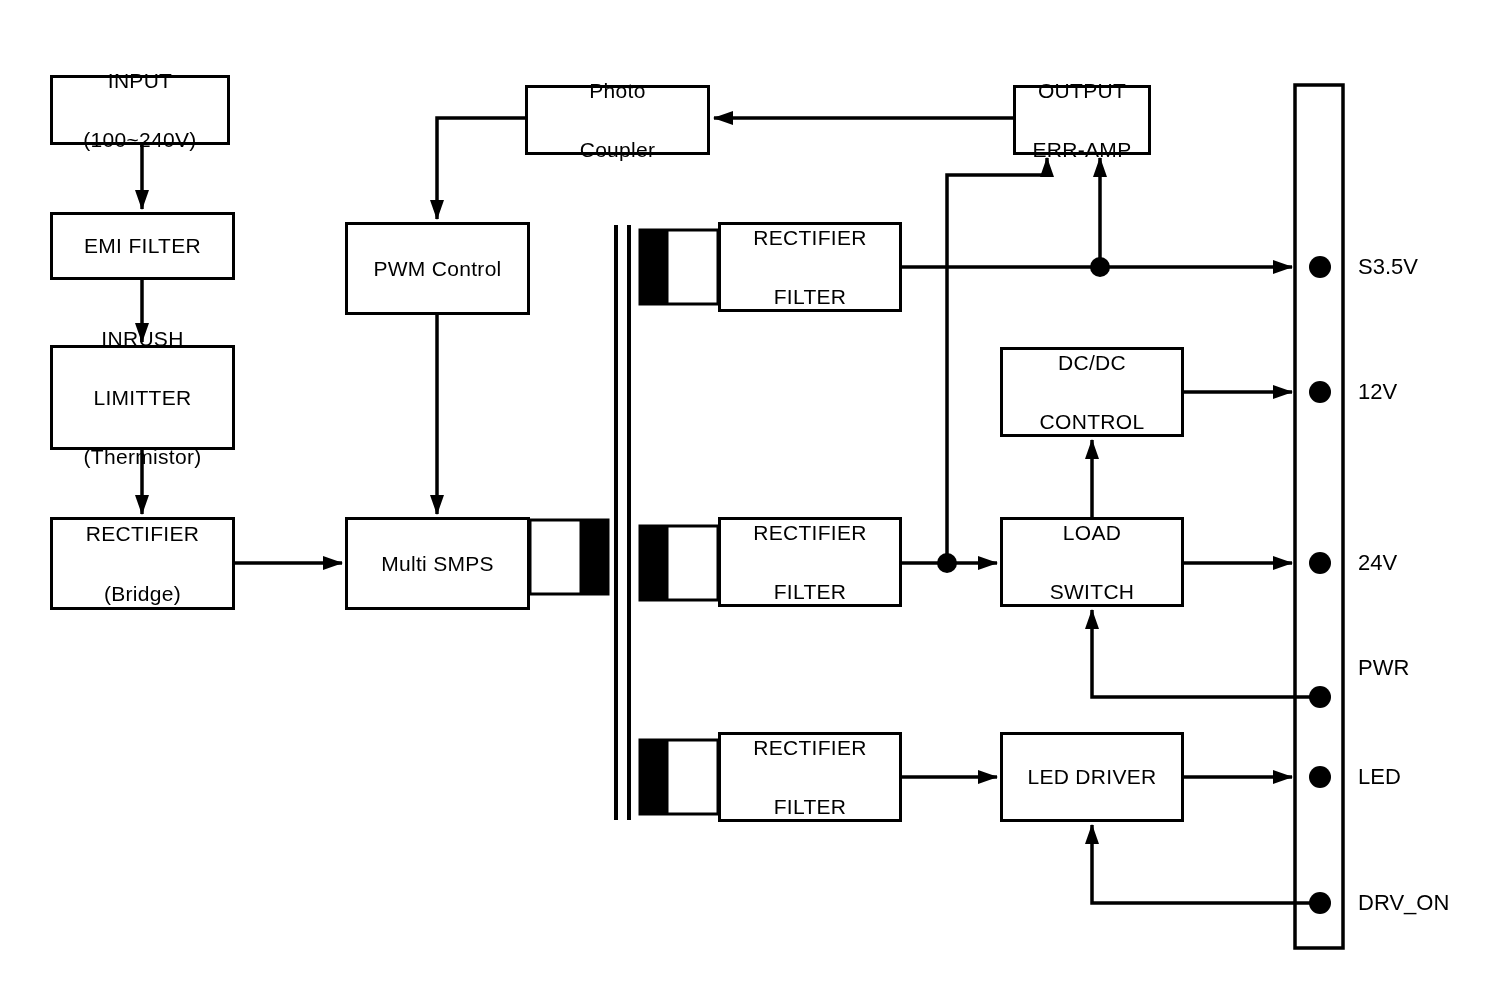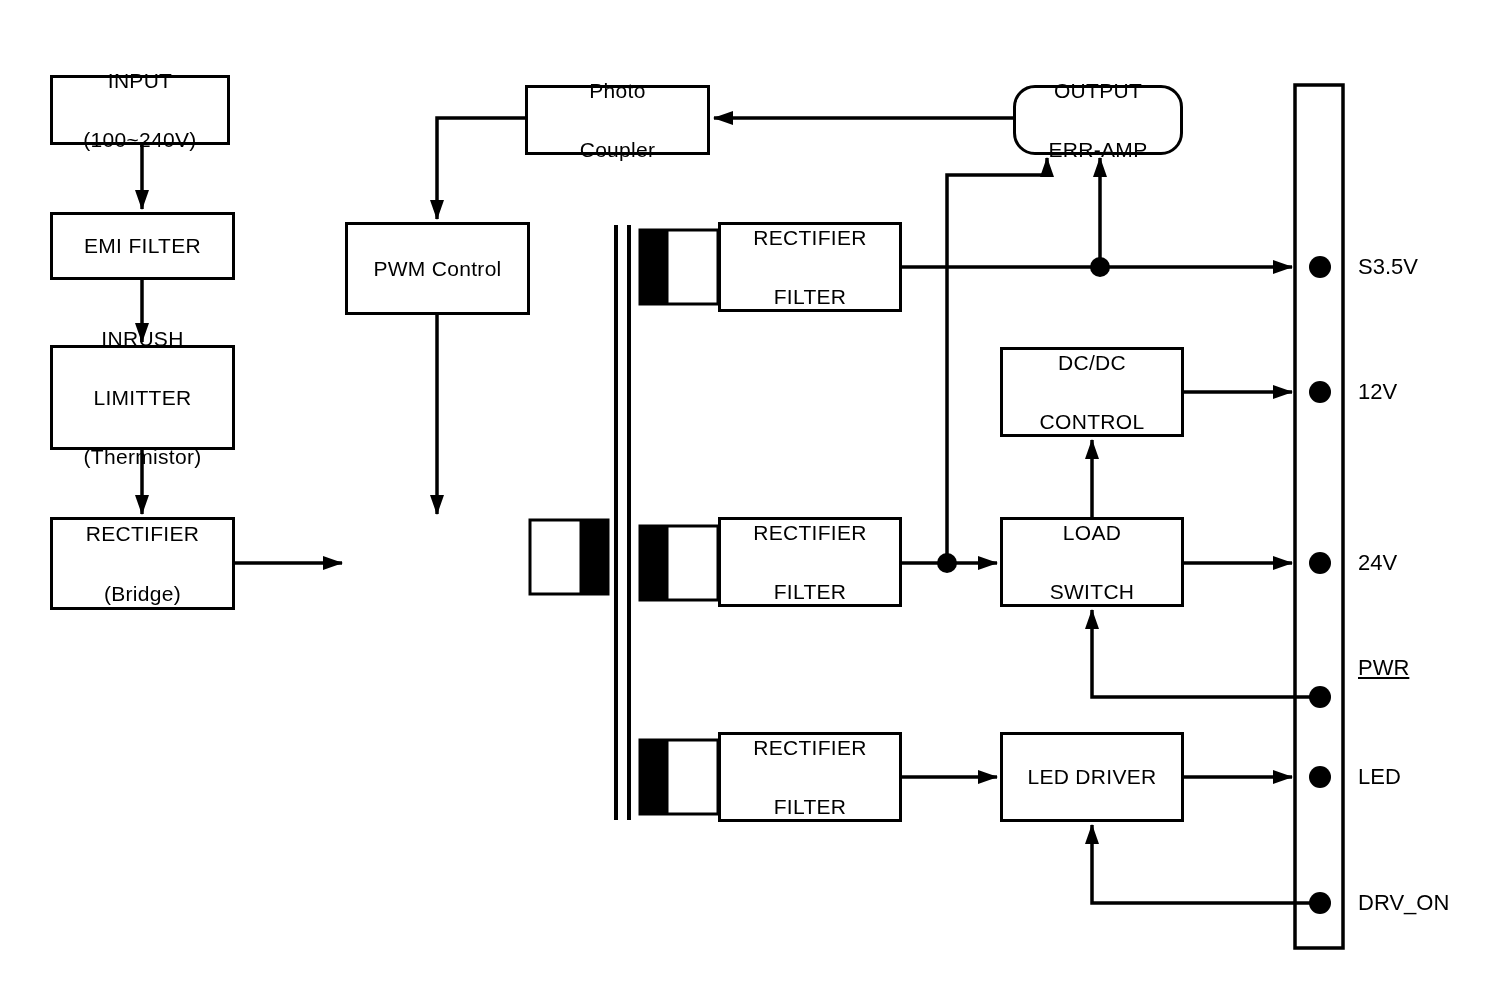--- a/index.html
+++ b/index.html
@@ -129,27 +129,30 @@
 
   <div class="box" style="left:50px; top:517px; width:185px; height:93px;">
     <span>RECTIFIER</span>
     <span>(Bridge)</span>
   </div>
 
   <div class="box" style="left:345px; top:222px; width:185px; height:93px;text-align:right;">
     <span>PWM Control</span>
   </div>
 
+  <div class="box" style="left:345px; top:517px; width:185px; height:93px;">
+    <span>Multi SMPS</span>
+  </div>
 
   <div class="box" style="left:525px; top:85px; width:185px; height:70px;">
     <span>Photo</span>
     <span>Coupler</span>
   </div>
 
-  <div class="box" style="left:1013px; top:85px; width:170px; height:70px;border-radius:22px;">
+  <div class="box" style="left:1013px; top:85px; width:138px; height:70px;">
     <span>OUTPUT</span>
     <span>ERR-AMP</span>
   </div>
 
   <div class="box" style="left:718px; top:222px; width:184px; height:90px;">
     <span>RECTIFIER</span>
     <span>FILTER</span>
   </div>
 
   <div class="box" style="left:718px; top:517px; width:184px; height:90px;">
@@ -172,17 +175,17 @@
     <span>SWITCH</span>
   </div>
 
   <div class="box" style="left:1000px; top:732px; width:184px; height:90px;">
     <span>LED DRIVER</span>
   </div>
 
   <div class="port-label" style="left:1358px; top:253px;">S3.5V</div>
   <div class="port-label" style="left:1358px; top:378px;">12V</div>
   <div class="port-label" style="left:1358px; top:549px;">24V</div>
-  <div class="port-label" style="left:1358px; top:654px;text-decoration:underline;">PWR</div>
+  <div class="port-label" style="left:1358px; top:654px;">PWR</div>
   <div class="port-label" style="left:1358px; top:763px;">LED</div>
   <div class="port-label" style="left:1358px; top:889px;">DRV_ON</div>
 
 </div>
 
 </body></html>

